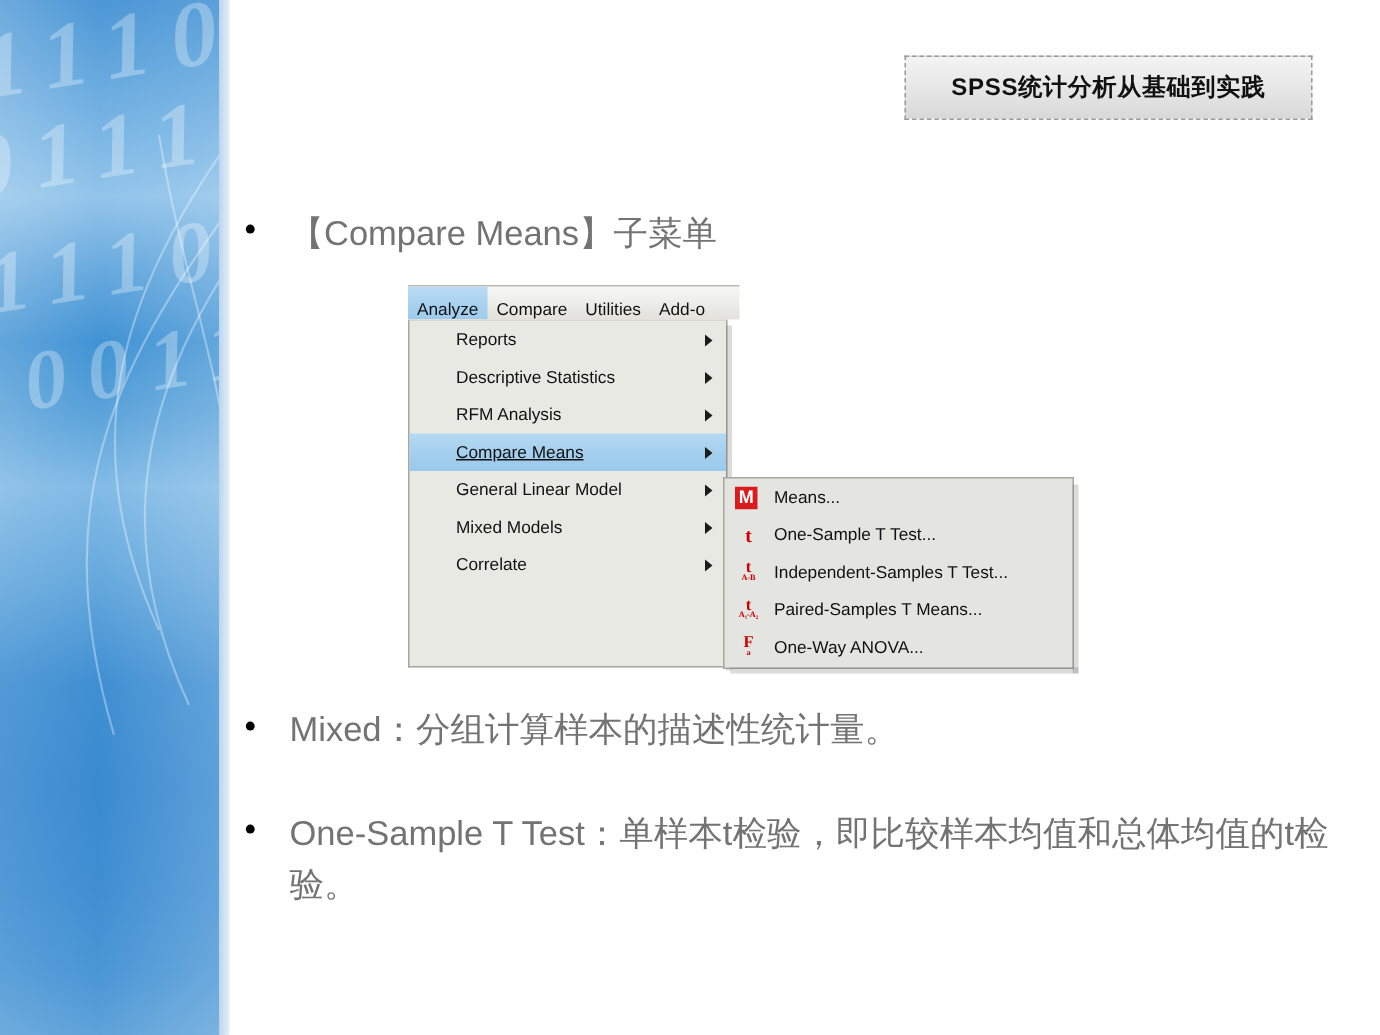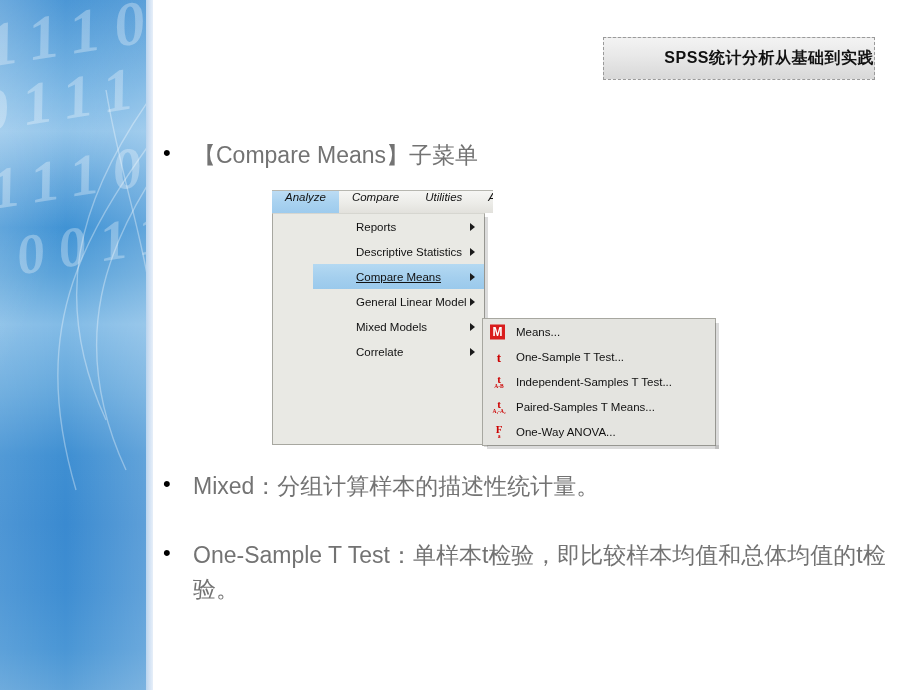--- a/index.html
+++ b/index.html
@@ -55,21 +55,21 @@
     width: 7px; height: 690px;
     background: linear-gradient(to right, #b9d4ee 0%, #cfe0f3 45%, #e7eff9 100%);
   }
 
   
   #title-box {
     position: absolute; left: 603px; top: 37px;
     width: 272px; height: 43px;
     border: 1px dashed #9a9a9a;
     background: linear-gradient(to bottom, #f3f3f3 0%, #e9e9e9 42%, #d8d8d8 100%);
-    display: flex; align-items: center; justify-content: flex-end;
+    display: flex; align-items: center; justify-content: center;
   }
   #title-text {
     font-size: 16px;
     font-weight: bold;
     color: #111111;
     letter-spacing: 0.5px;
     white-space: nowrap;
   }
 
   
@@ -102,26 +102,25 @@
 
   #menubar {
     position: absolute; left: 0; top: 0;
     width: 221px; height: 23px;
     background: linear-gradient(to bottom, #f6f6f4 0%, #ecece8 55%, #e2e1dc 100%);
     border-top: 1px solid #b7b7b0;
     display: flex; align-items: stretch;
     overflow: hidden;
   }
   .mb-item {
-    display: flex; align-items: flex-start;
-    padding: 0 13px;
+    display: flex; align-items: flex-end;
+    padding: 0 6px;
     font-size: 11.5px;
     color: #111;
     white-space: nowrap;
-    font-style: italic;
   }
   .mb-item.active {
     background: linear-gradient(to bottom, #bcdcf4 0%, #a9d2f0 50%, #9ecbed 100%);
   }
 
   #dropdown {
     position: absolute; left: 0; top: 23px;
     width: 213px; height: 232px;
     background: #e9e9e4;
     border: 1px solid #a7a7a0;
@@ -130,25 +129,24 @@
   #dropdown::after {
     content: "";
     position: absolute; right: -4px; top: 3px;
     width: 4px; height: 100%;
     background: rgba(90,90,90,0.22);
   }
   .dd-item {
     position: relative;
     height: 25px;
     display: flex; align-items: center;
-    padding-left: 43px; padding-right: 8px;
+    padding-left: 31px; padding-right: 8px;
     font-size: 11.5px;
     color: #111;
     white-space: nowrap;
-    margin-left: 40px;
   }
   .dd-item.sel {
     background: linear-gradient(to bottom, #b4d9f2 0%, #a4cfee 55%, #9ac9ec 100%);
     text-decoration: underline;
   }
   .dd-arrow {
     position: absolute; right: 9px; top: 50%;
     transform: translateY(-50%);
     width: 0; height: 0;
     border-left: 5px solid #1b1b1b;
@@ -255,20 +253,24 @@
 
     <div id="dropdown">
       <div class="dd-item">
         <span>Reports</span>
         <span class="dd-arrow"></span>
       </div>
       <div class="dd-item">
         <span>Descriptive Statistics</span>
         <span class="dd-arrow"></span>
       </div>
+      <div class="dd-item">
+        <span>RFM Analysis</span>
+        <span class="dd-arrow"></span>
+      </div>
       <div class="dd-item sel">
         <span>Compare Means</span>
         <span class="dd-arrow"></span>
       </div>
       <div class="dd-item">
         <span>General Linear Model</span>
         <span class="dd-arrow"></span>
       </div>
       <div class="dd-item">
         <span>Mixed Models</span>

